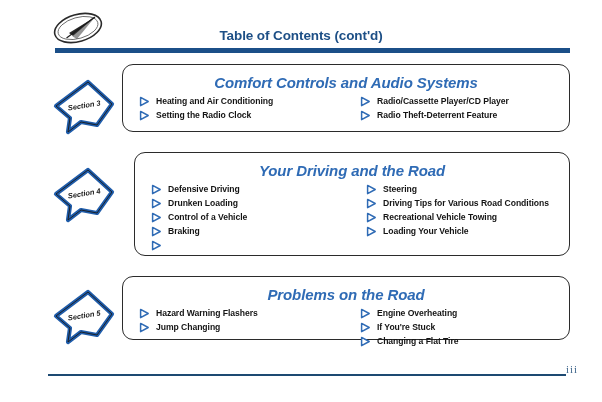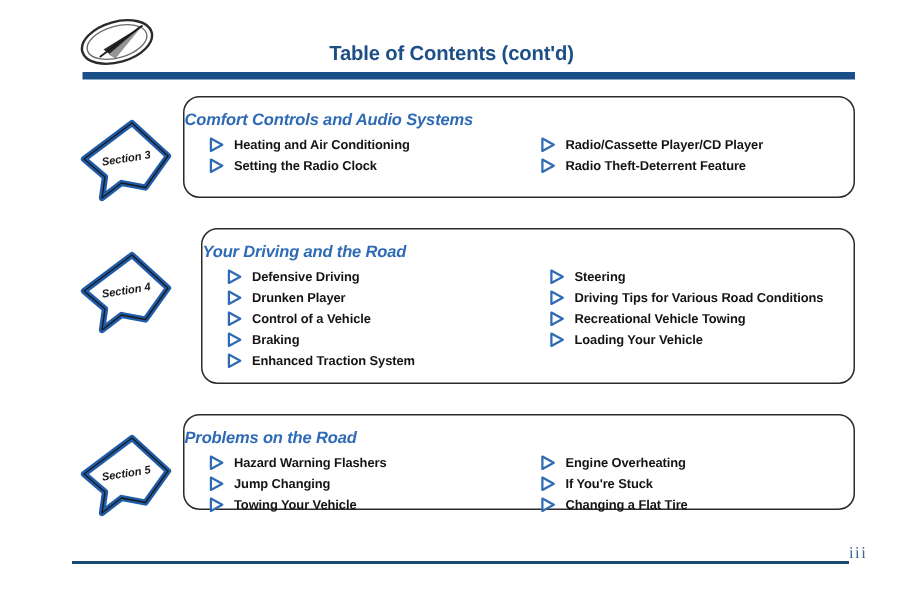--- a/index.html
+++ b/index.html
@@ -54,22 +54,22 @@
     position: absolute;
     left: 122px;
     right: 32px;
     top: 0;
     border: 1.2px solid #2b2b2b;
     border-radius: 11px;
     background: #ffffff;
     box-sizing: border-box;
   }
   .section-heading {
-    text-align: left;
-    font-size: 11px;
+    text-align: center;
+    font-size: 15px;
     font-weight: bold;
     font-style: italic;
     color: #2f6bb5;
     padding-top: 9px;
     padding-bottom: 5px;
     letter-spacing: -0.1px;
   }
   .cols {
     display: flex;
     padding: 0 0 10px 0;
@@ -230,21 +230,21 @@
                 </svg>
               </span>
               <span class="entry-label">Defensive Driving</span>
             </div>
             <div class="entry">
               <span class="bullet-icon">
                 <svg width="11" height="11" viewBox="0 0 11 11">
                   <path d="M1.6 1.4 L9.2 5.5 L1.6 9.6 Z" fill="#ffffff" stroke="#2f6bb5" stroke-width="1.5" stroke-linejoin="round"></path>
                 </svg>
               </span>
-              <span class="entry-label">Drunken Player</span>
+              <span class="entry-label">Drunken Loading</span>
             </div>
             <div class="entry">
               <span class="bullet-icon">
                 <svg width="11" height="11" viewBox="0 0 11 11">
                   <path d="M1.6 1.4 L9.2 5.5 L1.6 9.6 Z" fill="#ffffff" stroke="#2f6bb5" stroke-width="1.5" stroke-linejoin="round"></path>
                 </svg>
               </span>
               <span class="entry-label">Control of a Vehicle</span>
             </div>
             <div class="entry">
@@ -254,21 +254,20 @@
                 </svg>
               </span>
               <span class="entry-label">Braking</span>
             </div>
             <div class="entry">
               <span class="bullet-icon">
                 <svg width="11" height="11" viewBox="0 0 11 11">
                   <path d="M1.6 1.4 L9.2 5.5 L1.6 9.6 Z" fill="#ffffff" stroke="#2f6bb5" stroke-width="1.5" stroke-linejoin="round"></path>
                 </svg>
               </span>
-              <span class="entry-label">Enhanced Traction System</span>
             </div>
           </div>
           <div class="col right">
             <div class="entry">
               <span class="bullet-icon">
                 <svg width="11" height="11" viewBox="0 0 11 11">
                   <path d="M1.6 1.4 L9.2 5.5 L1.6 9.6 Z" fill="#ffffff" stroke="#2f6bb5" stroke-width="1.5" stroke-linejoin="round"></path>
                 </svg>
               </span>
               <span class="entry-label">Steering</span>
@@ -324,28 +323,20 @@
               <span class="entry-label">Hazard Warning Flashers</span>
             </div>
             <div class="entry">
               <span class="bullet-icon">
                 <svg width="11" height="11" viewBox="0 0 11 11">
                   <path d="M1.6 1.4 L9.2 5.5 L1.6 9.6 Z" fill="#ffffff" stroke="#2f6bb5" stroke-width="1.5" stroke-linejoin="round"></path>
                 </svg>
               </span>
               <span class="entry-label">Jump Changing</span>
             </div>
-            <div class="entry">
-              <span class="bullet-icon">
-                <svg width="11" height="11" viewBox="0 0 11 11">
-                  <path d="M1.6 1.4 L9.2 5.5 L1.6 9.6 Z" fill="#ffffff" stroke="#2f6bb5" stroke-width="1.5" stroke-linejoin="round"></path>
-                </svg>
-              </span>
-              <span class="entry-label">Towing Your Vehicle</span>
-            </div>
           </div>
           <div class="col right">
             <div class="entry">
               <span class="bullet-icon">
                 <svg width="11" height="11" viewBox="0 0 11 11">
                   <path d="M1.6 1.4 L9.2 5.5 L1.6 9.6 Z" fill="#ffffff" stroke="#2f6bb5" stroke-width="1.5" stroke-linejoin="round"></path>
                 </svg>
               </span>
               <span class="entry-label">Engine Overheating</span>
             </div>

